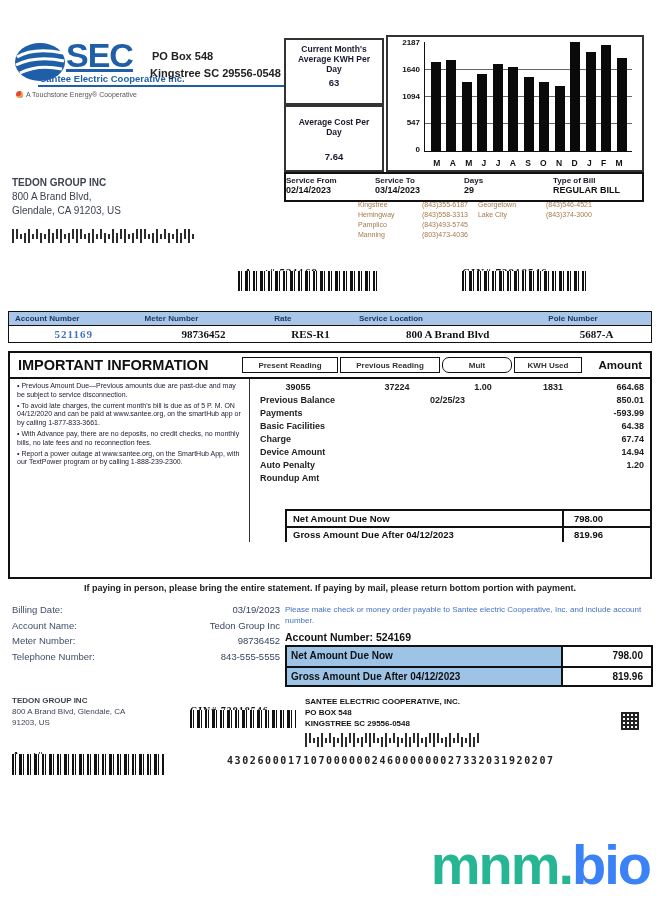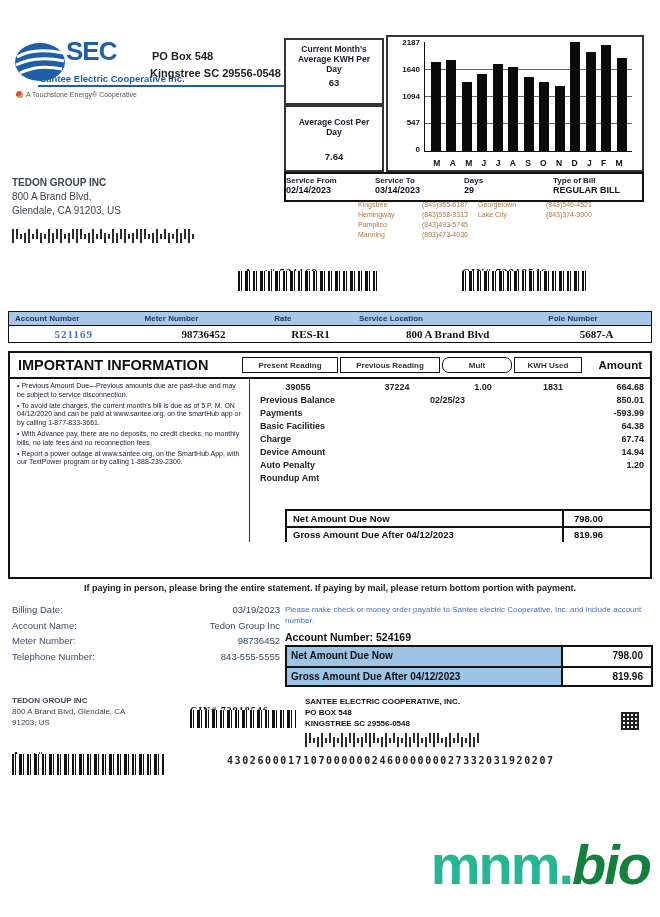--- a/index.html
+++ b/index.html
@@ -1,21 +1,21 @@
 <!DOCTYPE html>
 <html><head>
 <meta charset="utf-8">
 <style>
   * { margin:0; padding:0; box-sizing:border-box; }
   html,body { background:#ffffff; }
   body { width:660px; height:917px; position:relative; font-family:"Liberation Sans", sans-serif; color:#111; }
 
   
   .sec-globe { position:absolute; left:14px; top:42px; }
-  .sec-word { position:absolute; left:66px; top:36px; font-size:26px; font-weight:bold; color:#1f5fa8; letter-spacing:-1px; }
+  .sec-word { position:absolute; left:66px; top:36px; font-size:34px; font-weight:bold; color:#1f5fa8; letter-spacing:-1px;text-decoration:underline; }
   .sec-sub { position:absolute; left:40px; top:73px; font-size:9.5px; font-weight:bold; color:#1f5fa8; }
   .sec-underline { position:absolute; left:38px; top:85px; width:246px; height:2px; background:#1f5fa8; }
   .sec-tagline { position:absolute; left:16px; top:91px; font-size:7px; color:#555; display:flex; align-items:center; gap:3px; }
   .ts-icon { width:7px; height:7px; border-radius:50%; background:radial-gradient(circle at 30% 30%, #e5483a 0 45%, #f0a030 45% 75%, #1f5fa8 75%); display:inline-block; }
   .po1 { position:absolute; left:152px; top:50px; font-size:11px; font-weight:bold; color:#222; }
   .po2 { position:absolute; left:150px; top:67px; font-size:11px; font-weight:bold; color:#222; }
 
   
   .sumbox { position:absolute; left:284px; width:100px; border:2px solid #333; text-align:center; font-weight:bold; font-size:8.5px; color:#1a1a2e; padding:4px 6px; background:#fff; }
   .sumbox .val { margin-top:3px; font-size:9.5px; }
@@ -123,21 +123,21 @@
   .qr { position:absolute; left:621px; top:712px; width:18px; height:18px;
         background: repeating-linear-gradient(0deg,#222 0 2px,transparent 2px 4px),
                     repeating-linear-gradient(90deg,#222 0 2px,#fff 2px 4px); }
   .acct2-lbl { left:12px; top:741px; font-size:11px; }
   .acct2-bc { left:12px; top:754px; width:152px; height:21px; }
   .ocr { position:absolute; left:227px; top:755px; font-family:"DejaVu Sans Mono", monospace; font-size:10px; font-weight:bold; letter-spacing:1.6px; color:#222; }
 
   
   .wm { position:absolute; right:10px; top:832px; font-size:56px; font-weight:bold; letter-spacing:-2px; }
   .wm .teal { color:#27b694; }
-  .wm .navy { color:#15803d; font-style:italic; }
+  .wm .navy { color:#3b82f6; }
 </style>
 </head>
 <body>
 
 <span class="sec-globe">
   <svg width="52" height="40" viewBox="0 0 52 40">
     <ellipse cx="26" cy="20" rx="25" ry="19" fill="#1f5fa8"></ellipse>
     <path d="M3 15 Q 20 5 49 11" stroke="#fff" stroke-width="3" fill="none"></path>
     <path d="M2 23 Q 22 13 50 19" stroke="#fff" stroke-width="3" fill="none"></path>
     <path d="M6 31 Q 24 22 48 27" stroke="#fff" stroke-width="3" fill="none"></path>

